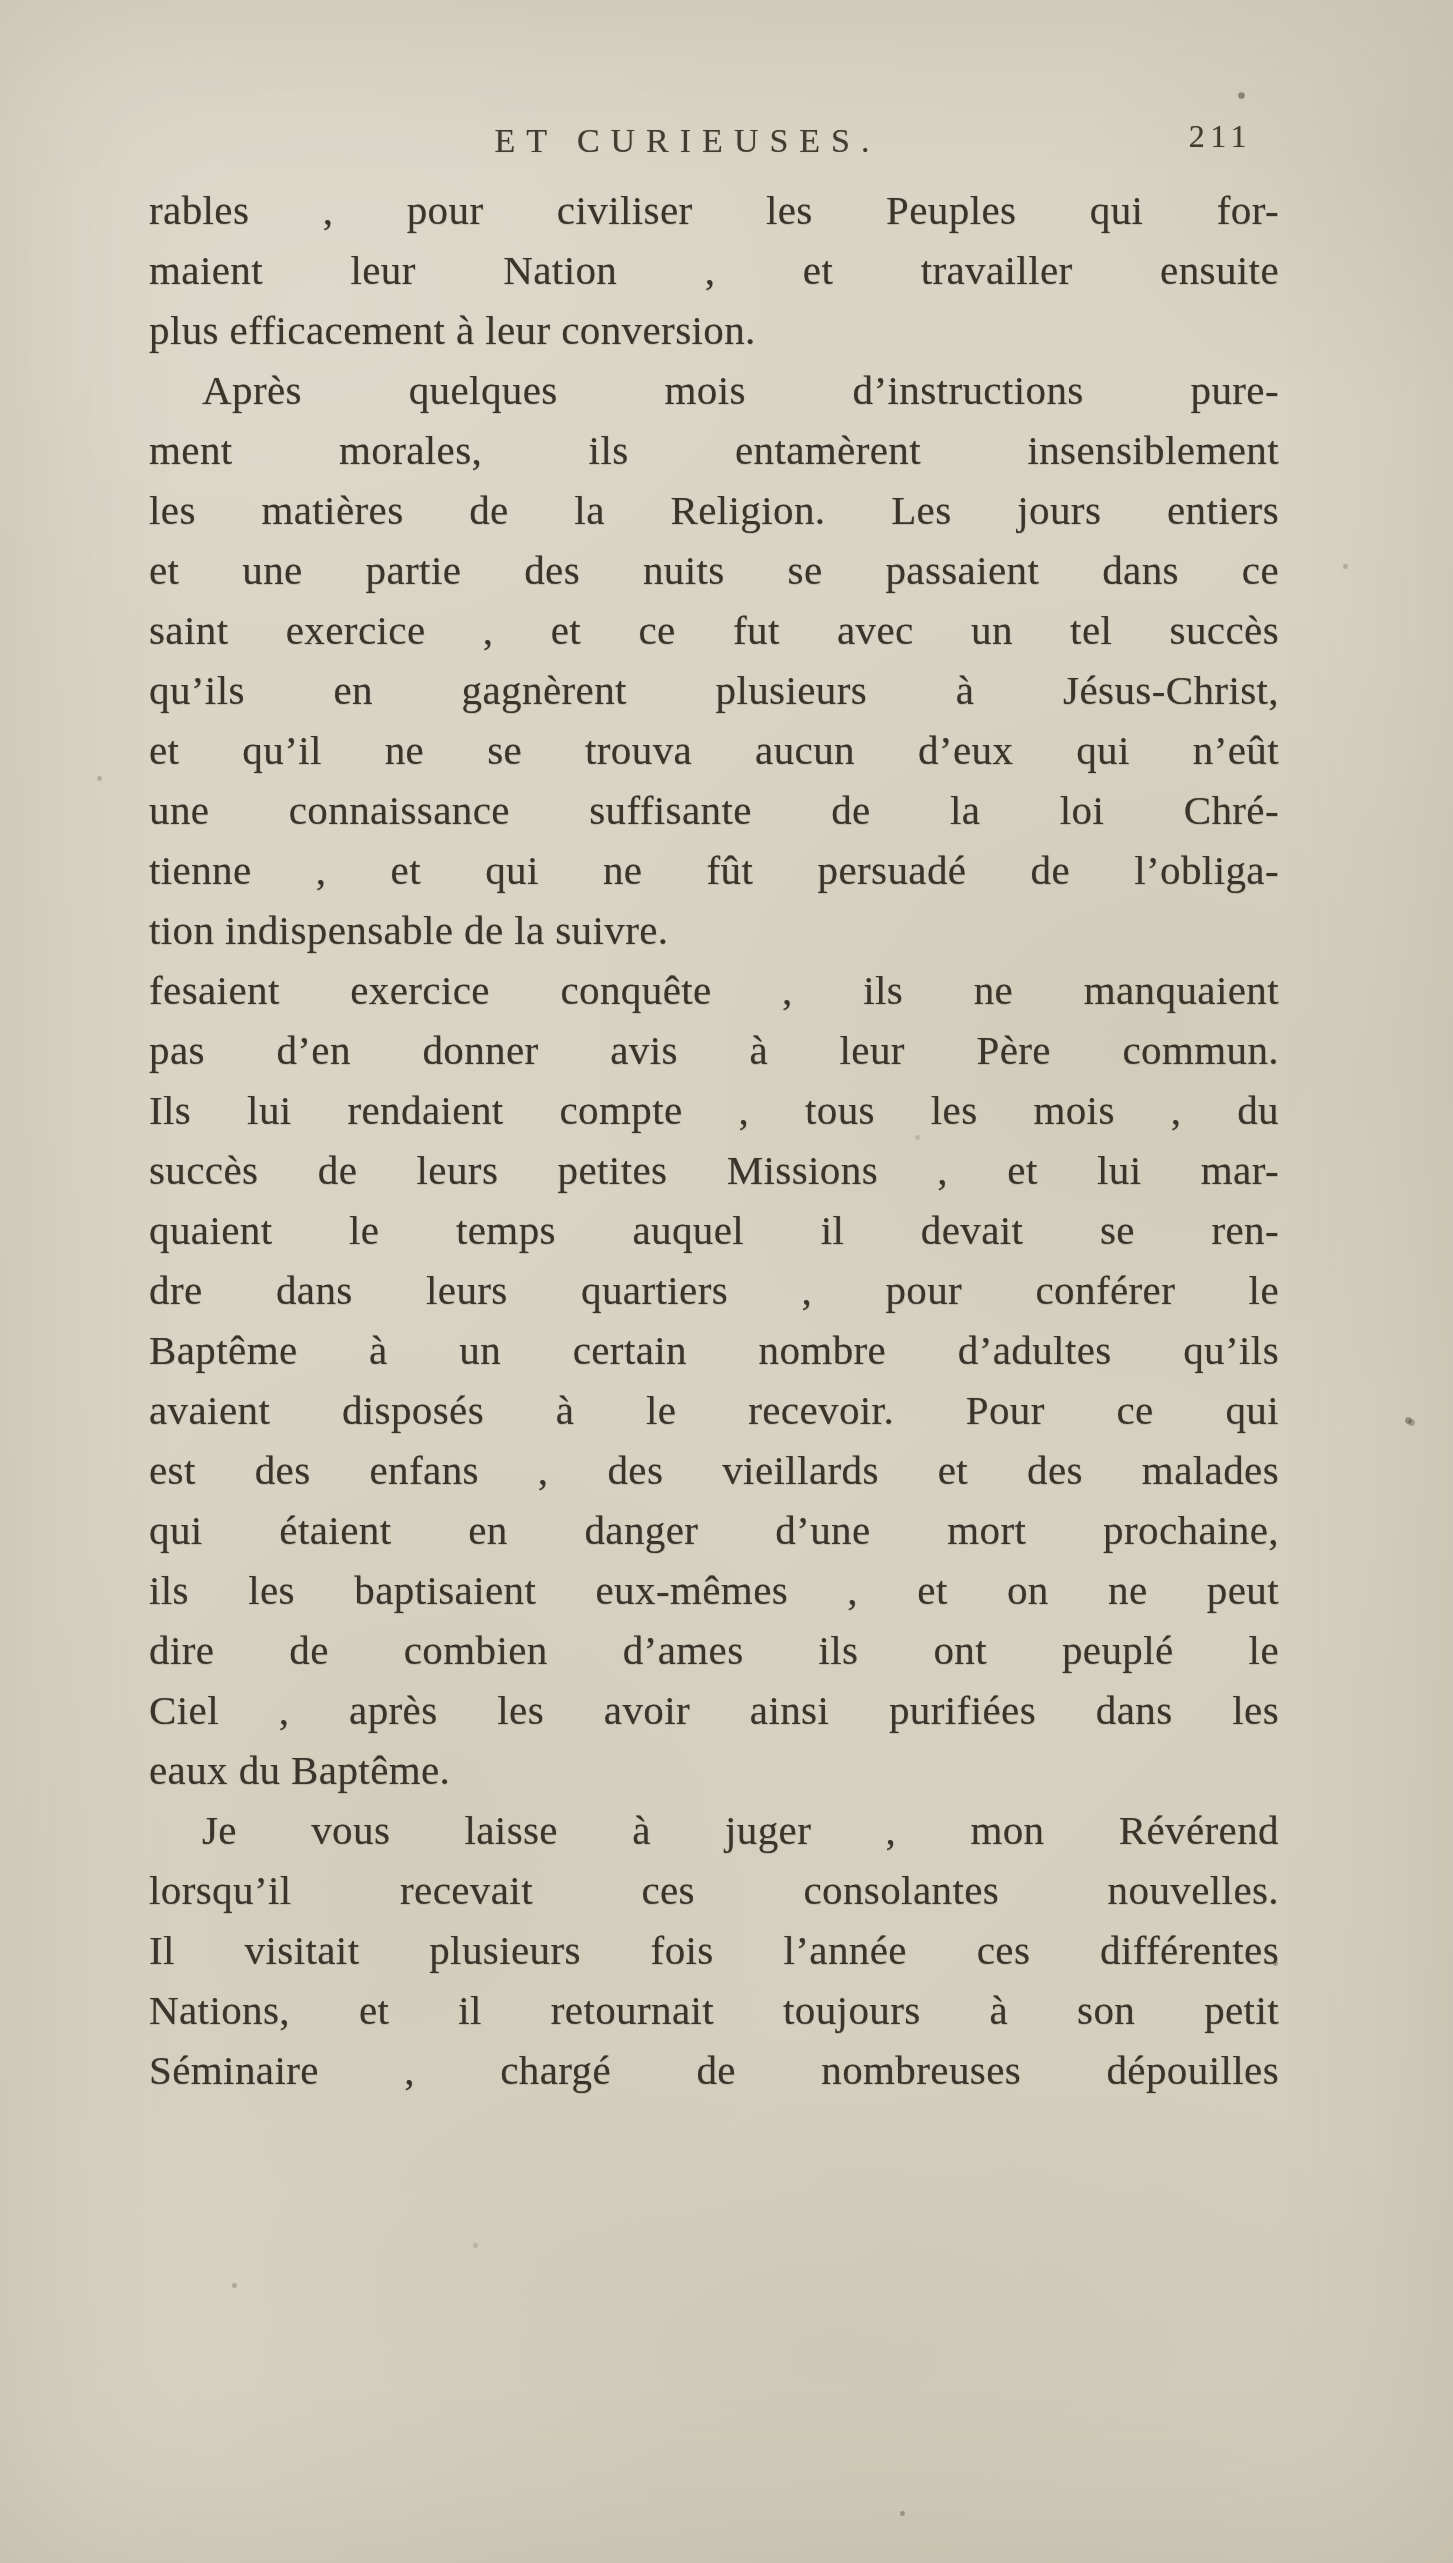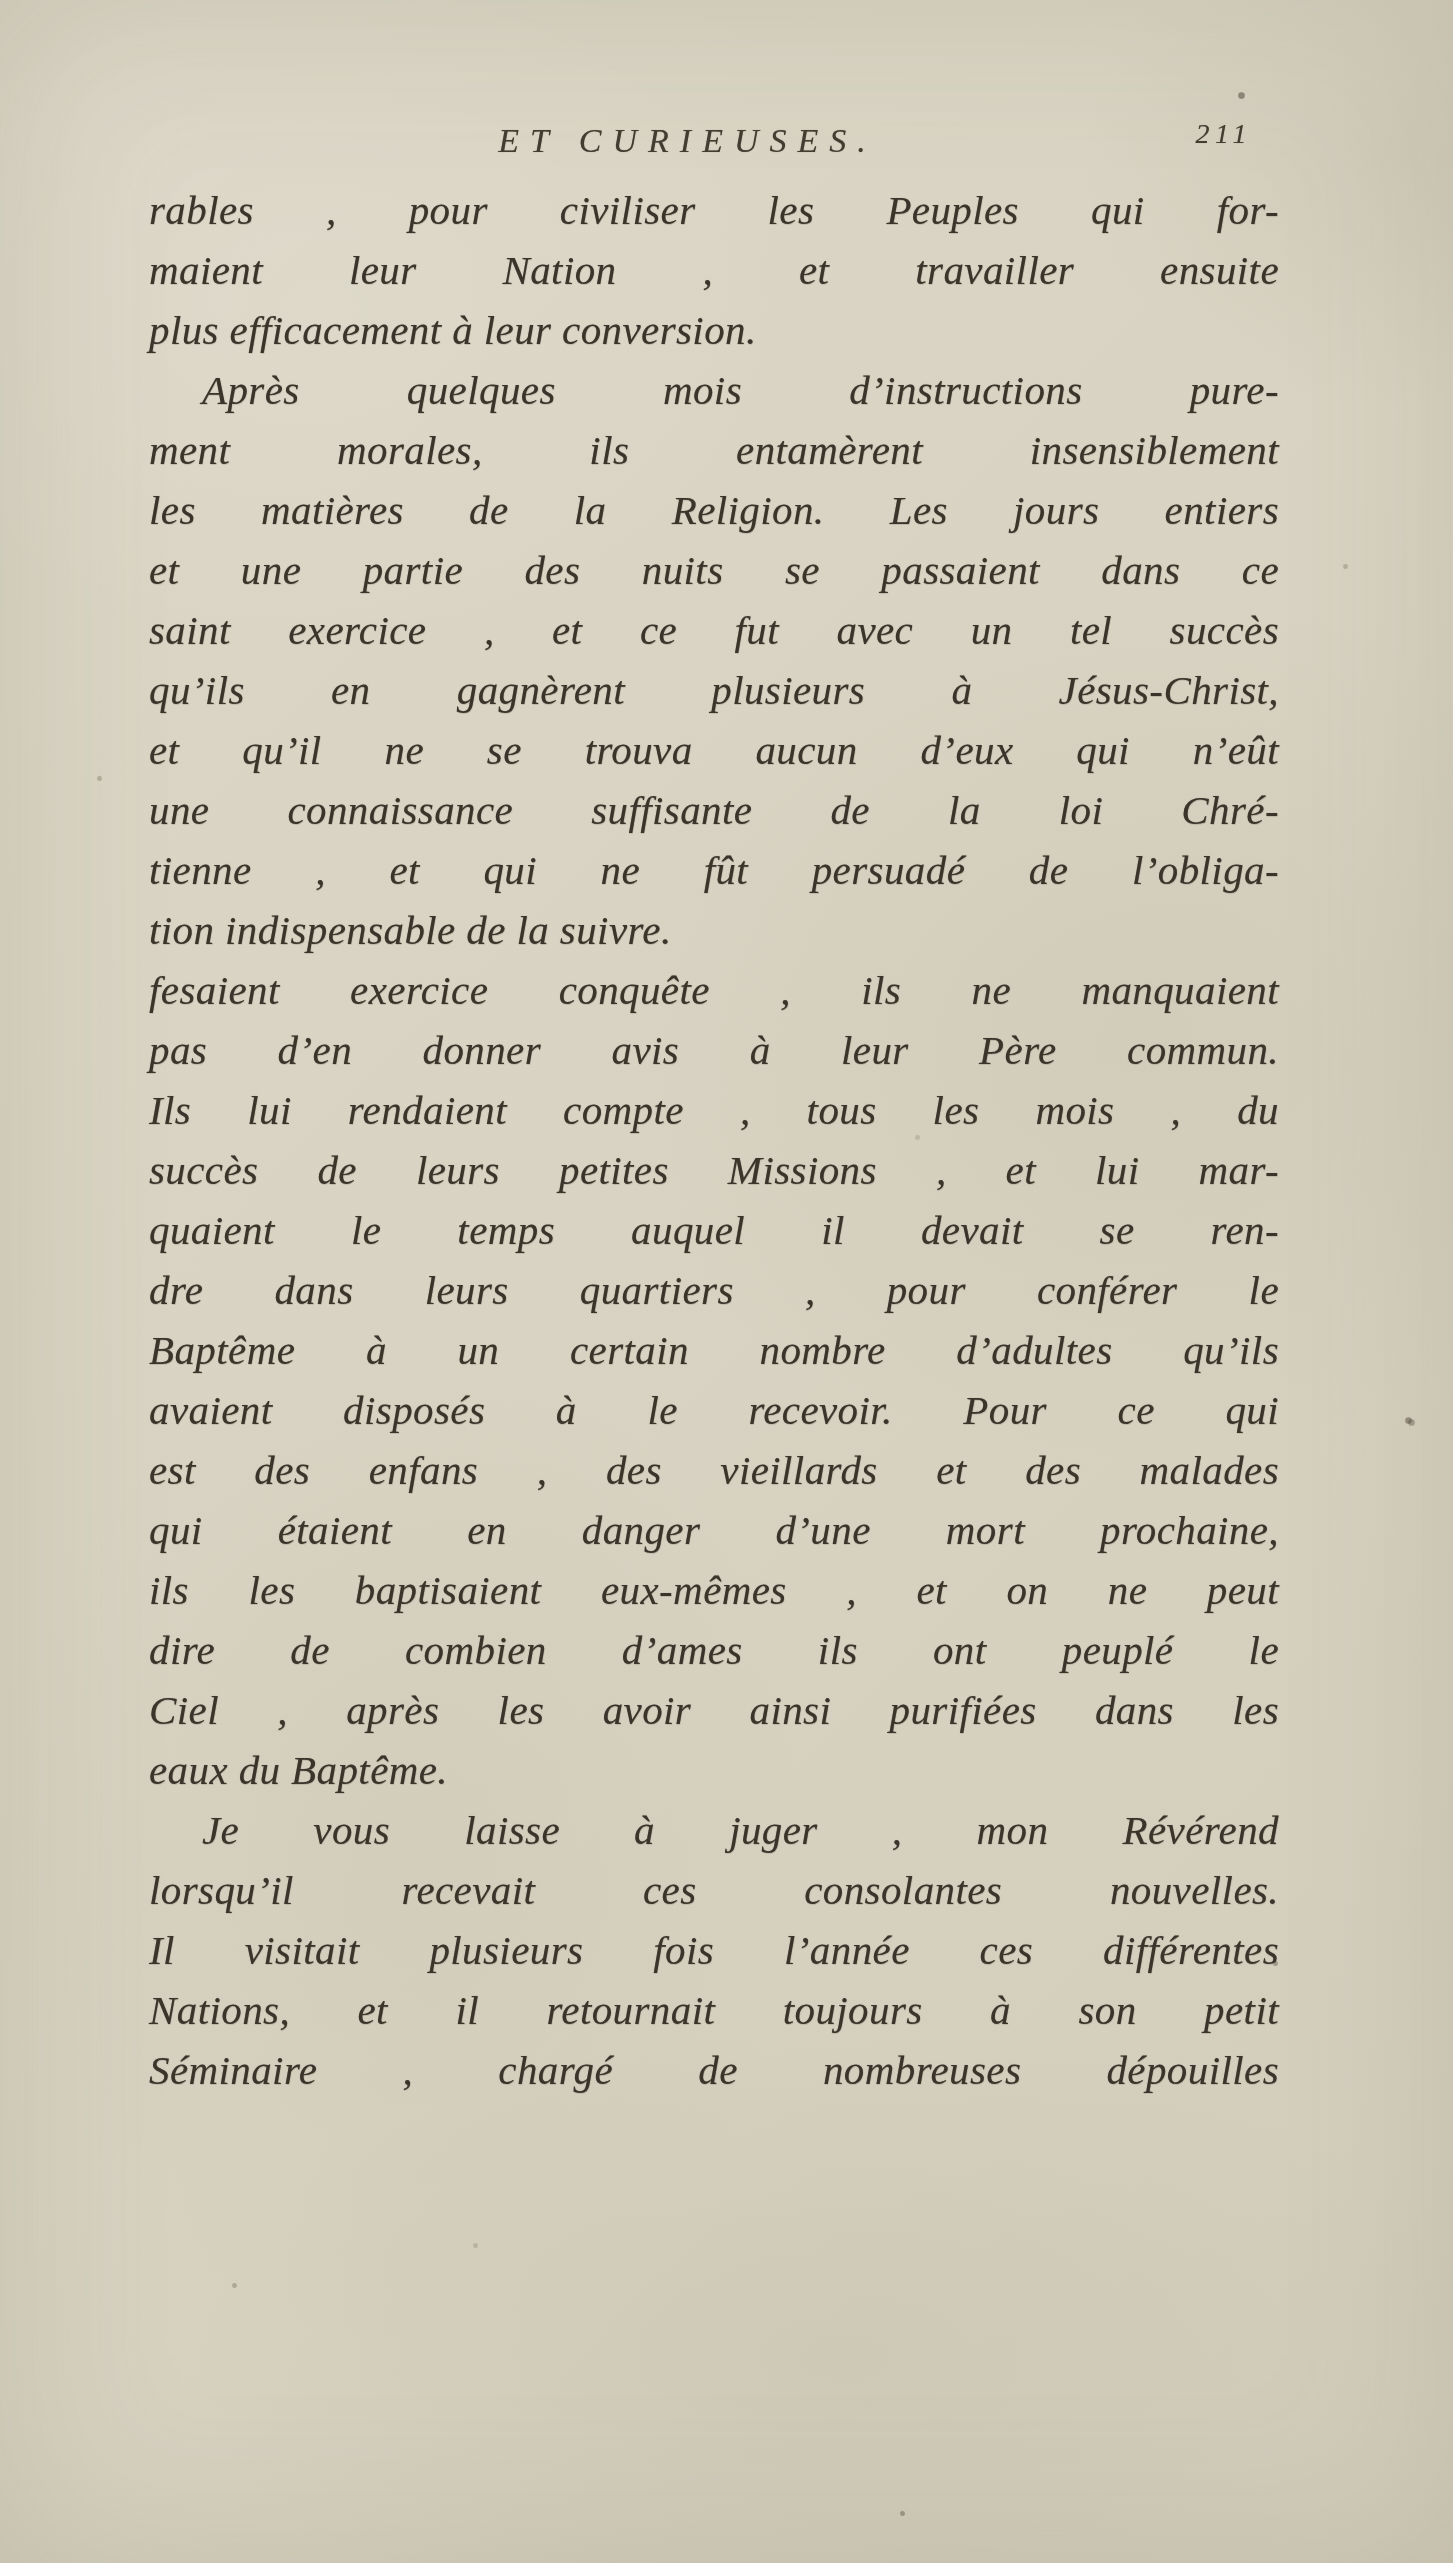--- a/index.html
+++ b/index.html
@@ -16,21 +16,20 @@
     font-family: "Liberation Serif", "DejaVu Serif", serif;
     color: #3a342b;
     background:
       radial-gradient(ellipse 820px 592px at 22% 12%, rgba(255,255,248,0.10), transparent 62%),
       radial-gradient(ellipse 866px 684px at 78% 40%, rgba(118,108,84,0.06), transparent 65%),
       radial-gradient(ellipse 684px 866px at 28% 72%, rgba(128,118,94,0.05), transparent 60%),
       radial-gradient(ellipse 1003px 510px at 58% 92%, rgba(122,112,88,0.07), transparent 66%),
       radial-gradient(ellipse 456px 365px at 96% 6%, rgba(112,102,80,0.08), transparent 70%),
       linear-gradient(135deg, #dbd6c6 0%, #d8d3c2 45%, #d2cdbb 100%);
     box-shadow: inset 0 0 173px rgba(108,98,76,0.17);
-    font-style: italic;
   }
 
   
   .specks {
     position: absolute;
     top: 0; left: 0;
     width: 2.7px; height: 2.7px;
     background: transparent;
     border-radius: 50%;
     box-shadow:
@@ -61,21 +60,21 @@
     font-size: 34px;
     letter-spacing: 11px;
     color: #423c31;
     text-shadow: 0 0 0.9px rgba(58,52,43,0.45);
   }
 
   .page-number {
     position: absolute;
     top: -3.6px;
     right: 27px;
-    font-size: 28px;
+    font-size: 32px;
     letter-spacing: 5.5px;
     color: #423c31;
     text-shadow: 0 0 0.9px rgba(58,52,43,0.45);
     text-align: right;
   }
 
   .body-text {
     position: absolute;
     top: 180px;
     left: 149px;

